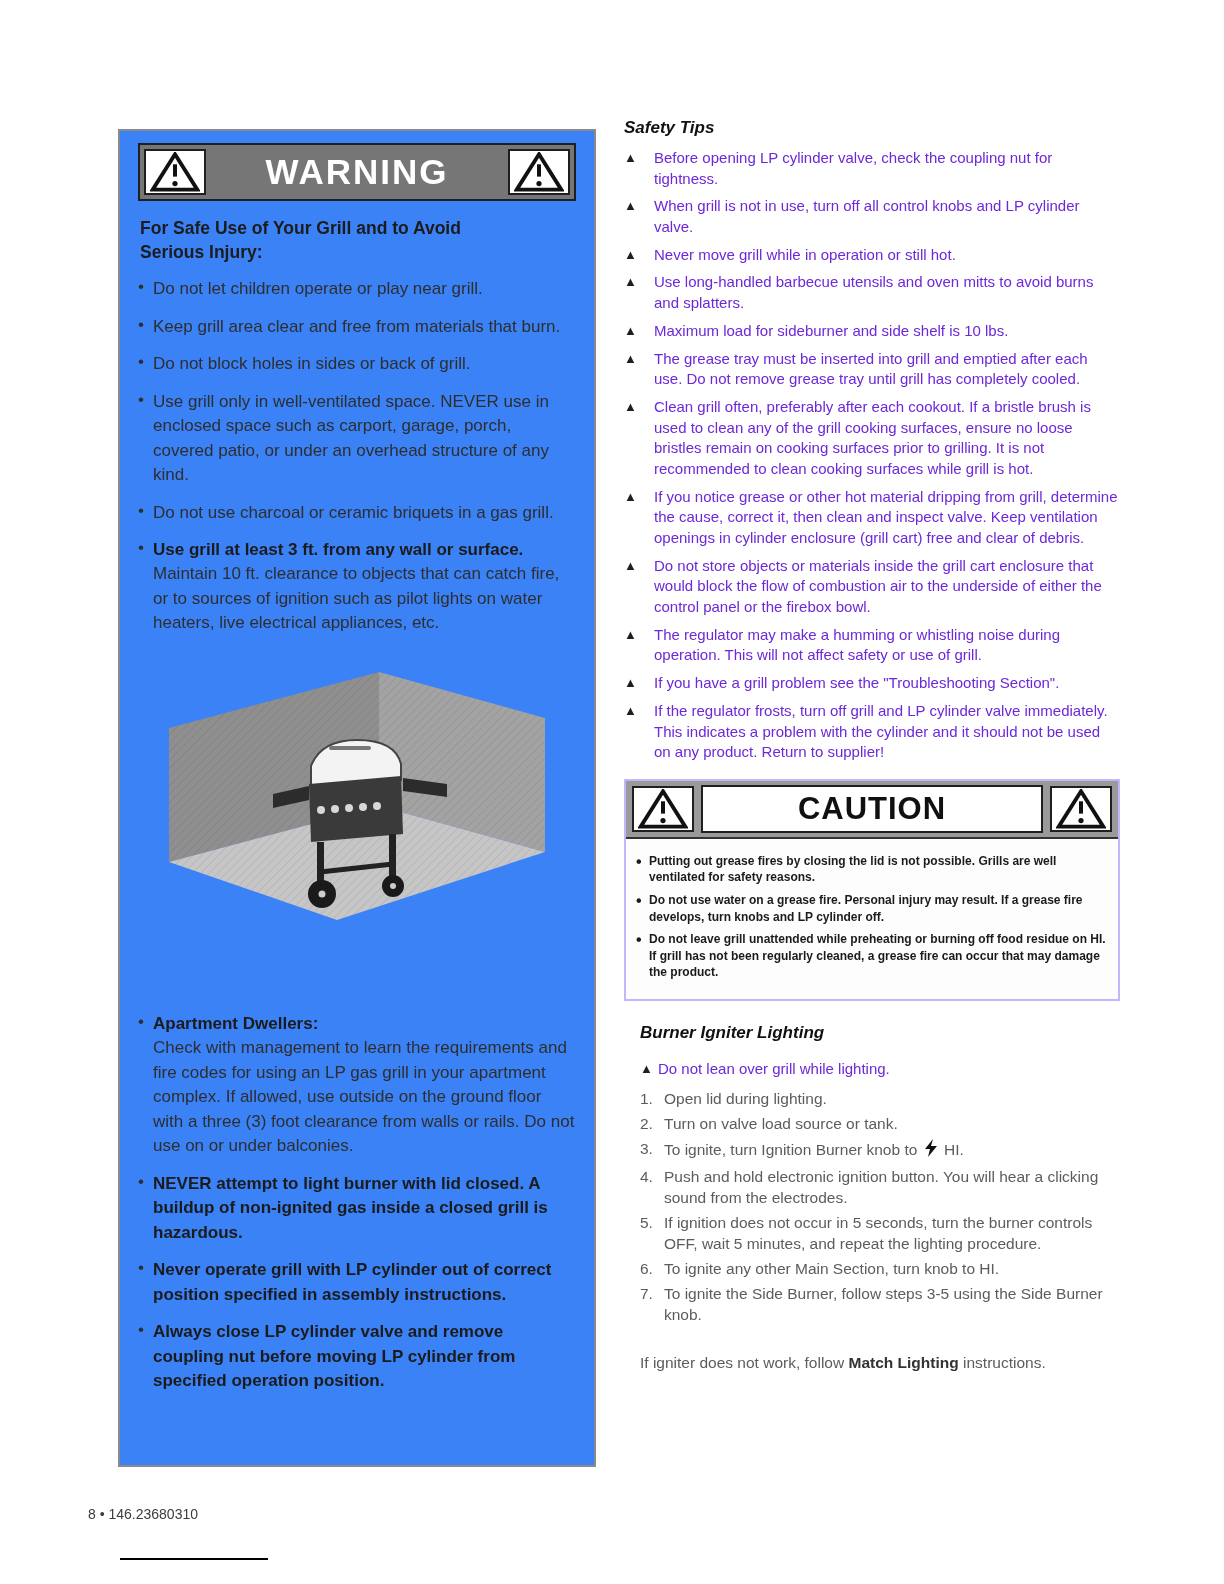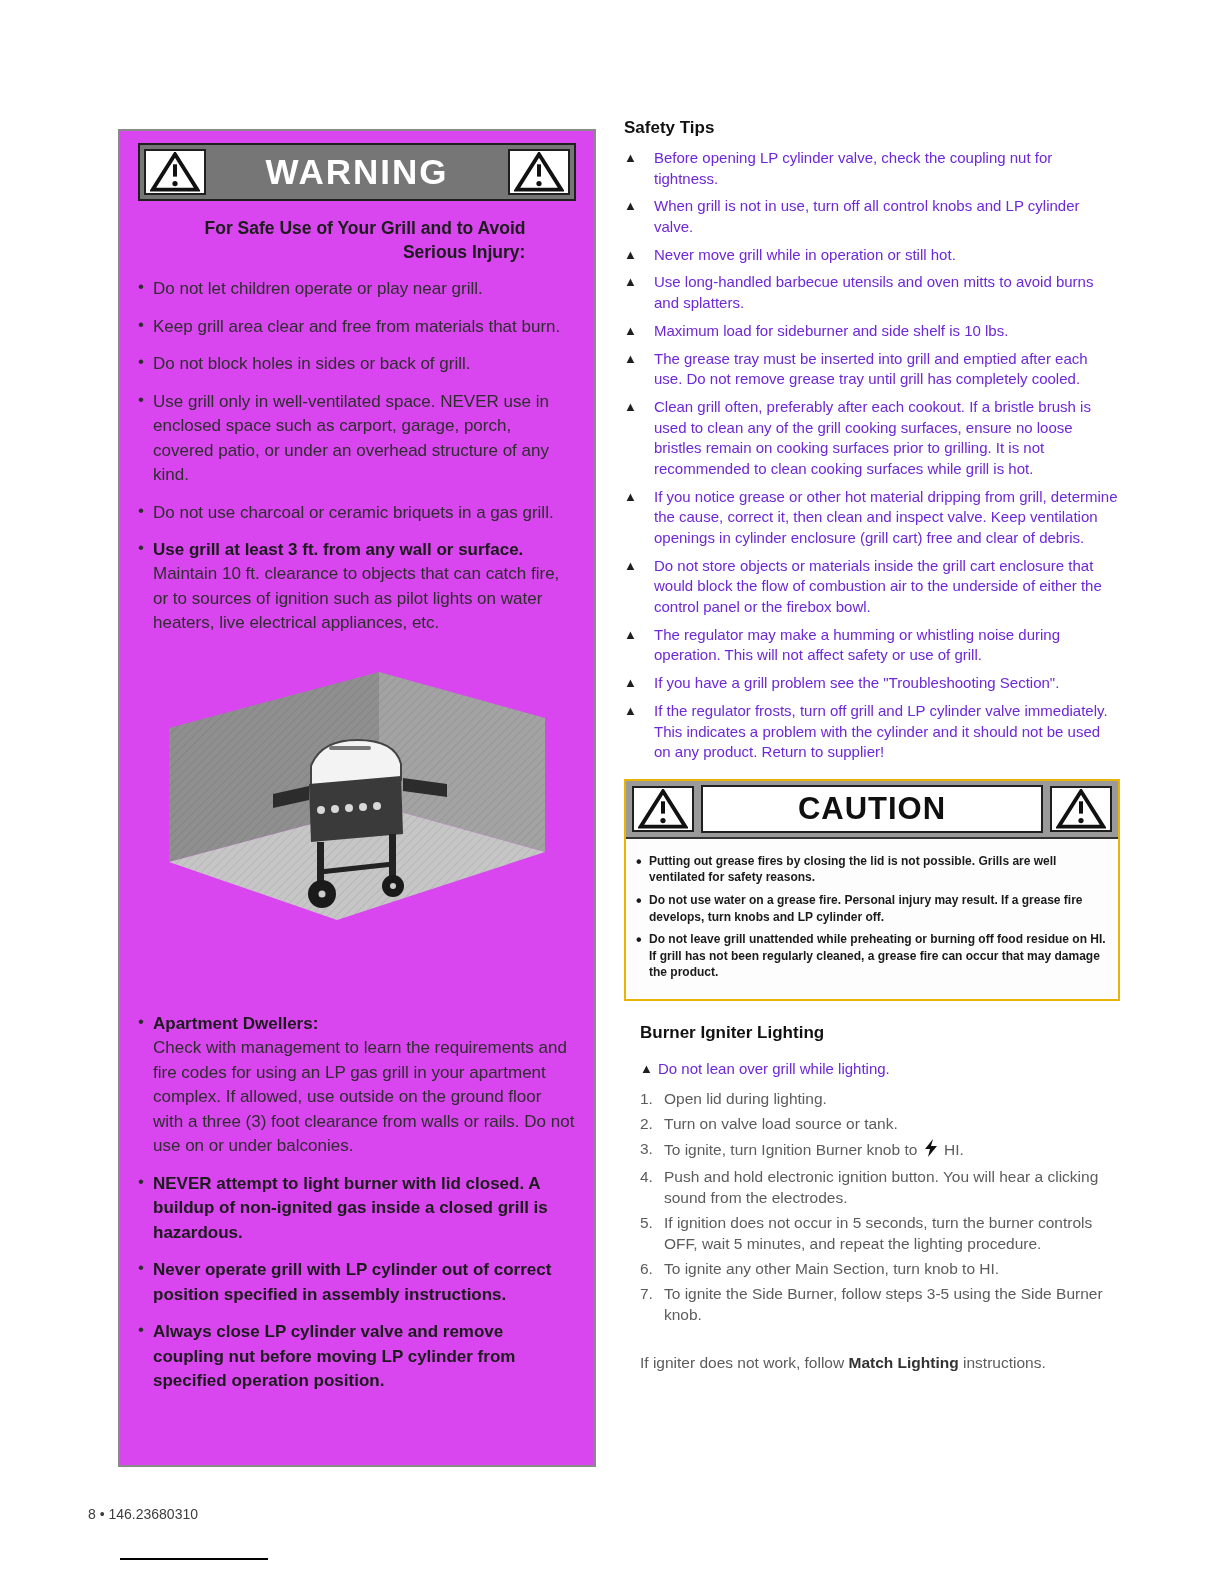--- a/index.html
+++ b/index.html
@@ -5,57 +5,57 @@
   html,body { margin:0; padding:0; background:#ffffff; }
   body {
     width:1224px; height:1584px; position:relative;
     font-family:"Liberation Sans", sans-serif; color:#2e2e2e;
   }
 
   
   .left-box {
     position:absolute; left:118px; top:129px; width:478px; height:1338px;
     border:2px solid #8a8a8a; box-sizing:border-box;
-    padding:12px 18px 0 18px; overflow:hidden; background:#d946ef;
+    padding:12px 18px 0 18px; overflow:hidden; background:#3b82f6;
   }
   .banner {
     display:flex; align-items:center; height:58px;
     background:#767676; border:2px solid #1f1f1f; box-sizing:border-box;
   }
   .icon-box {
     width:62px; height:46px; background:#ffffff; border:2px solid #1f1f1f;
     margin:0 4px; display:flex; align-items:center; justify-content:center; flex:none;
     box-sizing:border-box;
   }
   .banner-text {
     flex:1; text-align:center; color:#ffffff; font-weight:bold;
     font-size:35px; letter-spacing:2px;
   }
   .lb-heading {
     font-weight:bold; font-size:17.5px; color:#1c1c1c;
-    margin:16px 0 4px 2px; line-height:1.35; width:88%;text-align:right;
+    margin:16px 0 4px 2px; line-height:1.35; width:88%;
   }
   .bullet { display:flex; margin:13px 0; }
   .bdot  { width:15px; flex:none; font-size:17px; color:#2e2e2e; }
   .btext { flex:1; font-size:17px; line-height:1.44; color:#2e2e2e; }
   .btext b, .bold-text { color:#1b1b1b; }
   .bold-bullet .btext { font-weight:bold; color:#1b1b1b; }
 
   .illus { margin:30px auto 0 auto; width:392px; height:278px; }
   .lower-bullets { margin-top:68px; }
 
   
   .right-col { position:absolute; left:624px; top:118px; width:496px; }
-  .rc-heading { font-weight:bold; font-size:17px; color:#111111; margin:0 0 10px 0; }
+  .rc-heading { font-weight:bold; font-size:17px; color:#111111; margin:0 0 10px 0;font-style:italic; }
   .tip { display:flex; margin:0 0 7px 0; }
   .tri { width:30px; flex:none; color:#1f1f1f; font-size:13px; padding-top:2px; }
   .tip-text { flex:1; font-size:15px; color:#6d28d9; line-height:1.38; }
 
   .caution-box {
-    margin-top:16px; border:2px solid #eab308; box-sizing:border-box; background:#fdfdfd;
+    margin-top:16px; border:2px solid #c4b5fd; box-sizing:border-box; background:#fdfdfd;
   }
   .caution-banner {
     display:flex; align-items:center; height:56px;
     background:#9a9a9a; border-bottom:2px solid #333333; padding:0 2px;
   }
   .caution-title {
     flex:1; background:#ffffff; border:2px solid #1f1f1f; margin:0 3px;
     height:44px; line-height:44px; text-align:center;
     font-weight:bold; font-size:31px; color:#101010; letter-spacing:1px;
   }

